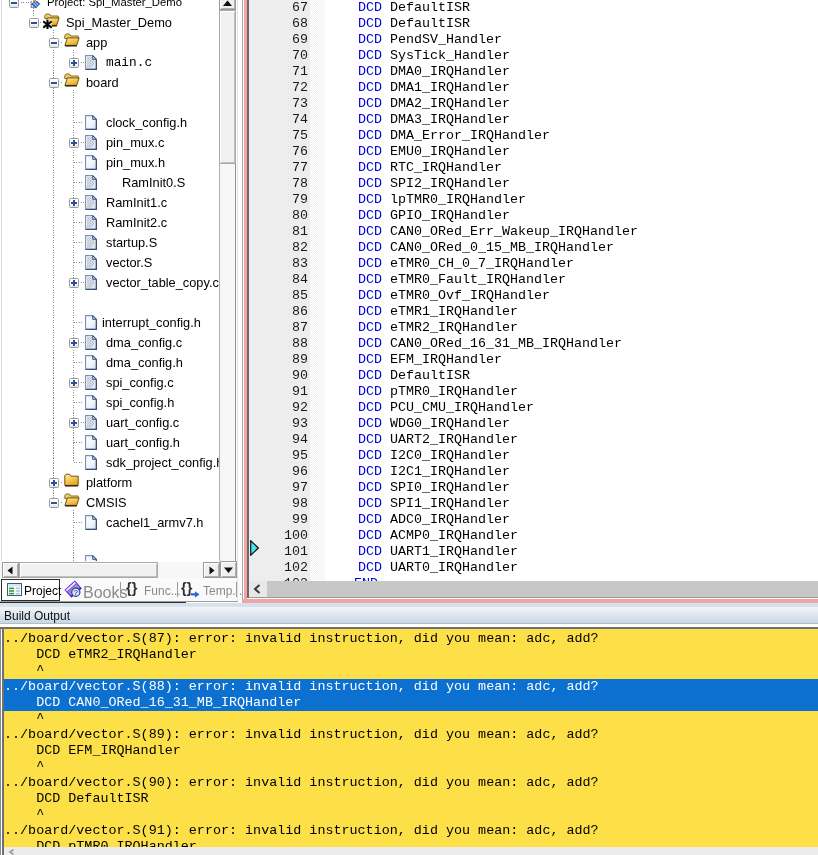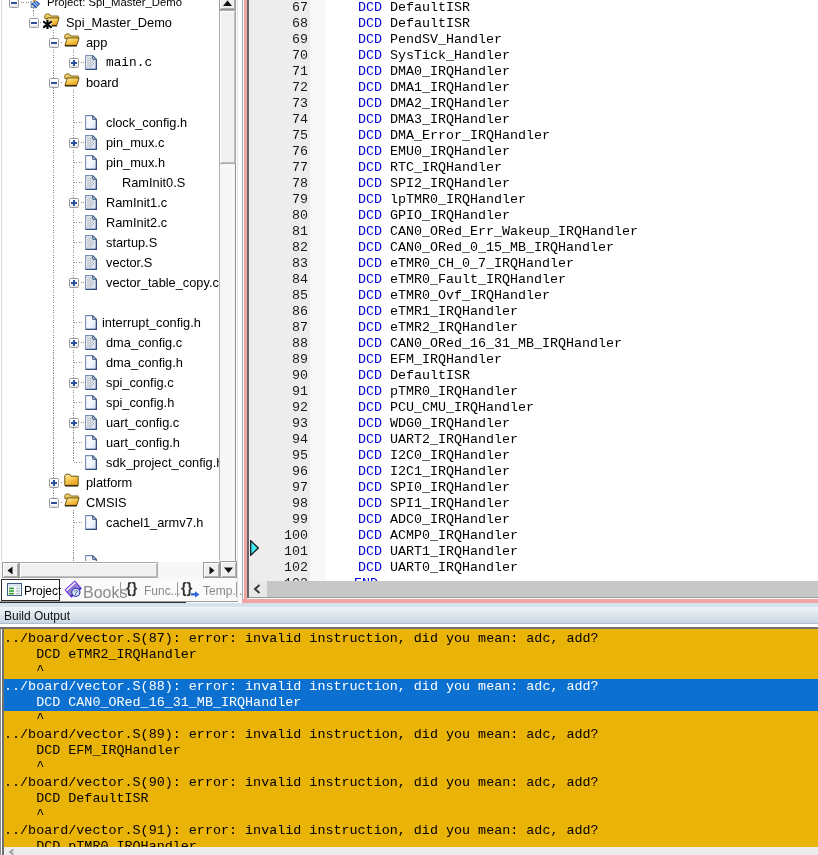--- a/index.html
+++ b/index.html
@@ -26,21 +26,21 @@
 #gutter{position:absolute;left:249px;top:0;width:61px;height:581px;background:#ededed;}
 #stipple{position:absolute;left:310px;top:0;width:15px;height:581px;
   background:conic-gradient(#f1f1f1 25%,#fff 0 50%,#f1f1f1 0 75%,#fff 0) 0 0/2px 2px;}
 #lnums{position:absolute;left:249px;top:-0.5px;width:59px;text-align:right;color:#1a1a1a;}
 #code{position:absolute;left:326px;top:-0.5px;color:#000;}
 .k{color:#0000dd;}
 
 #bohdr{position:absolute;left:0;top:607px;width:818px;height:17px;
   background:linear-gradient(#f0f5f9,#c9d6e3);border-bottom:1px solid #aebfcf;box-sizing:border-box;}
 #bohdr span{position:absolute;left:4px;top:2px;font-size:12px;color:#111;}
-#botext{position:absolute;left:4px;top:629px;width:814px;height:218px;overflow:hidden;background:#eab308;}
+#botext{position:absolute;left:4px;top:629px;width:814px;height:218px;overflow:hidden;background:#fde047;}
 .bl{height:16px;line-height:16px;font-family:"Liberation Mono",monospace;font-size:13.4px;white-space:pre;color:#000;}
 .sel{background:#0b70d0;color:#fff;}
 </style>
 </head>
 <body>
 <div id="root">
 
 <svg width="0" height="0" style="position:absolute">
 <defs>
 <linearGradient id="pg" x1="0" y1="0" x2="1" y2="1">

